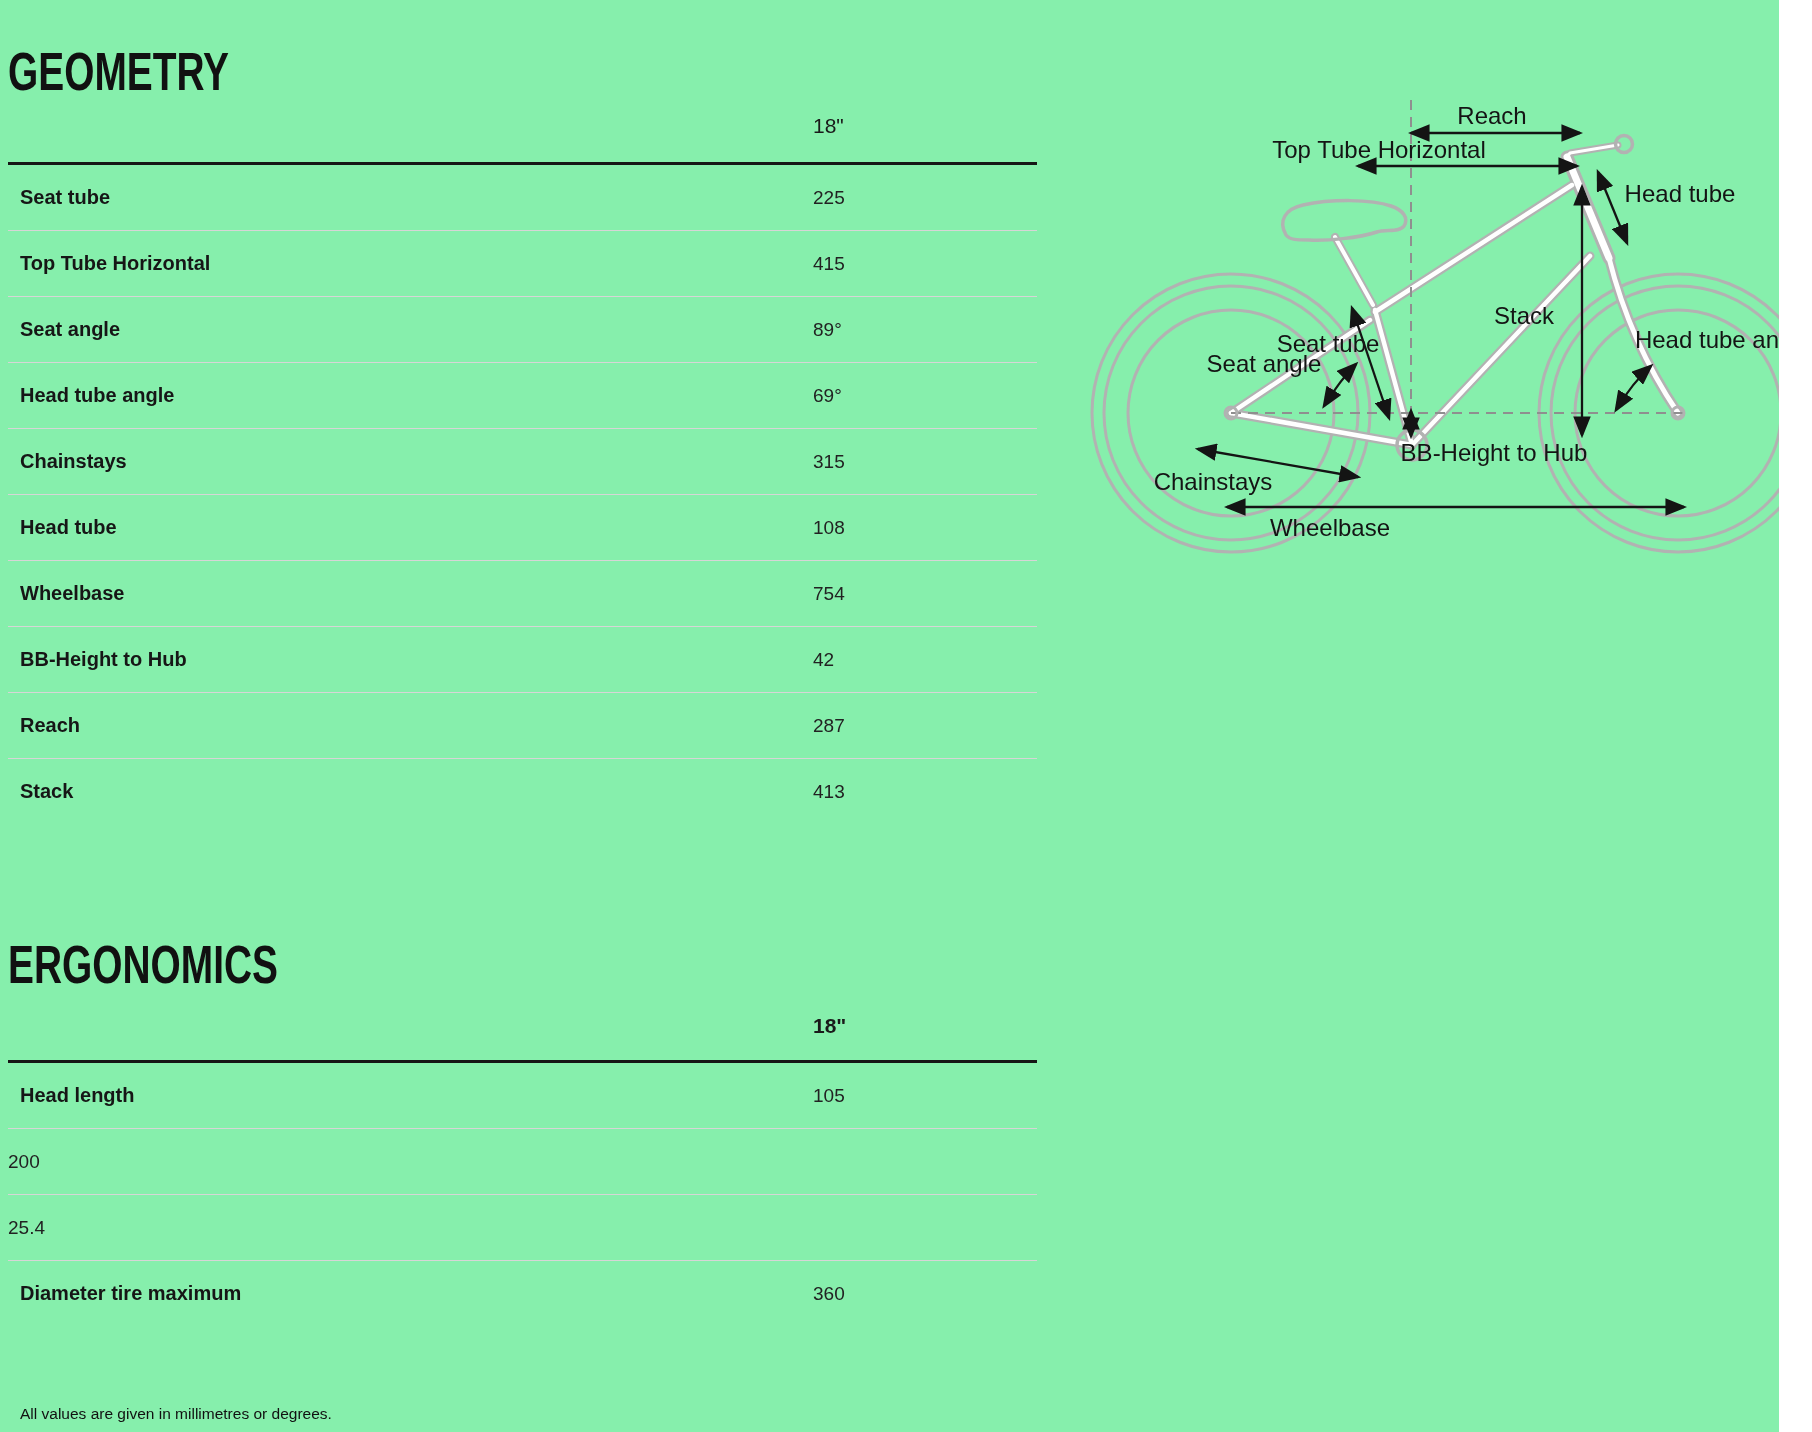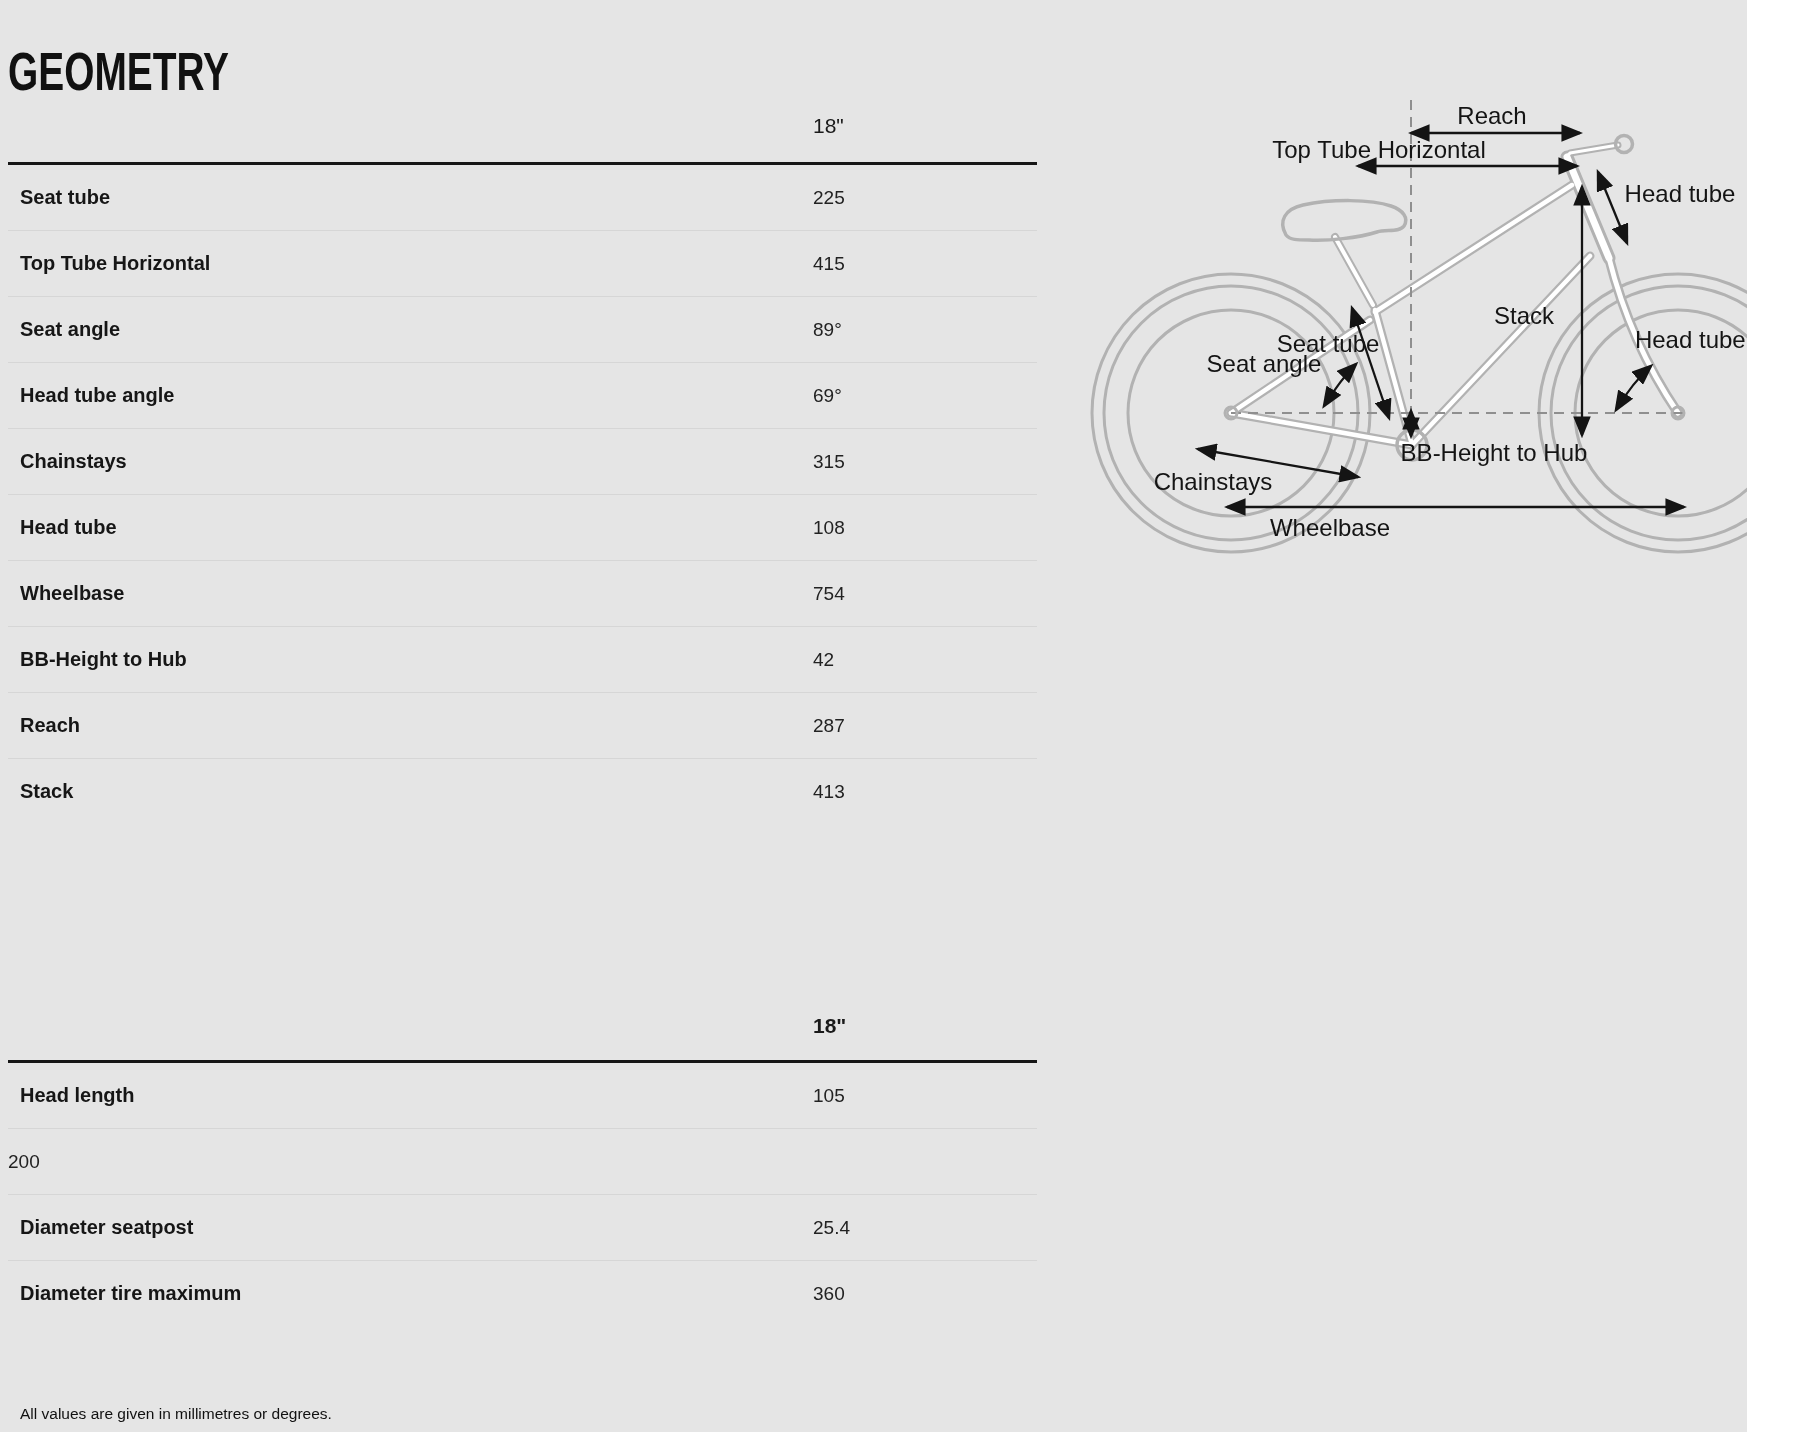--- a/index.html
+++ b/index.html
@@ -1,17 +1,17 @@
 <!DOCTYPE html>
 <html><head>
 <meta charset="utf-8">
 <style>
   html,body{margin:0;padding:0;background:#ffffff;}
-  #canvas{position:relative;width:1747px;height:1432px;background:#e5e5e5;overflow:hidden;
-          font-family:"Liberation Sans", sans-serif;color:#141414;}
+  #canvas{position:relative;width:1747px;height:1432px;background:#86efac;overflow:hidden;
+          font-family:"Liberation Sans", sans-serif;color:#141414;padding-left:32px;}
 
   .section-title{position:absolute;left:8px;font-size:54px;font-weight:800;color:#111;
                  line-height:1;white-space:nowrap;}
   .section-title .squeeze{display:inline-block;transform:scaleX(0.72);transform-origin:0 50%;
                  letter-spacing:0px;}
 
   .col-header{position:absolute;left:813px;font-size:21px;color:#1a1a1a;white-space:nowrap;}
   .col-header.regular{font-weight:400;}
   .col-header.bold{font-weight:700;}
 
@@ -76,33 +76,33 @@
     <div class="spec-row">
         <div class="spec-label">Reach</div>
         <div class="spec-value">287</div>
       </div>
     <div class="spec-row">
         <div class="spec-label">Stack</div>
         <div class="spec-value">413</div>
       </div>
   </div>
 
+  <h1 class="section-title" style="top:901px;"><span class="squeeze">ERGONOMICS</span></h1>
 
   <div class="col-header bold" style="top:1014px;">18"</div>
 
   <div class="spec-table" style="top:1060px;">
     <div class="spec-row">
         <div class="spec-label">Head length</div>
         <div class="spec-value">105</div>
       </div>
     <div class="spec-row">
         <div class="spec-value">200</div>
       </div>
     <div class="spec-row">
-        <div class="spec-label">Diameter seatpost</div>
         <div class="spec-value">25.4</div>
       </div>
     <div class="spec-row">
         <div class="spec-label">Diameter tire maximum</div>
         <div class="spec-value">360</div>
       </div>
   </div>
 
   <div class="footnote">All values are given in millimetres or degrees.</div>
 

